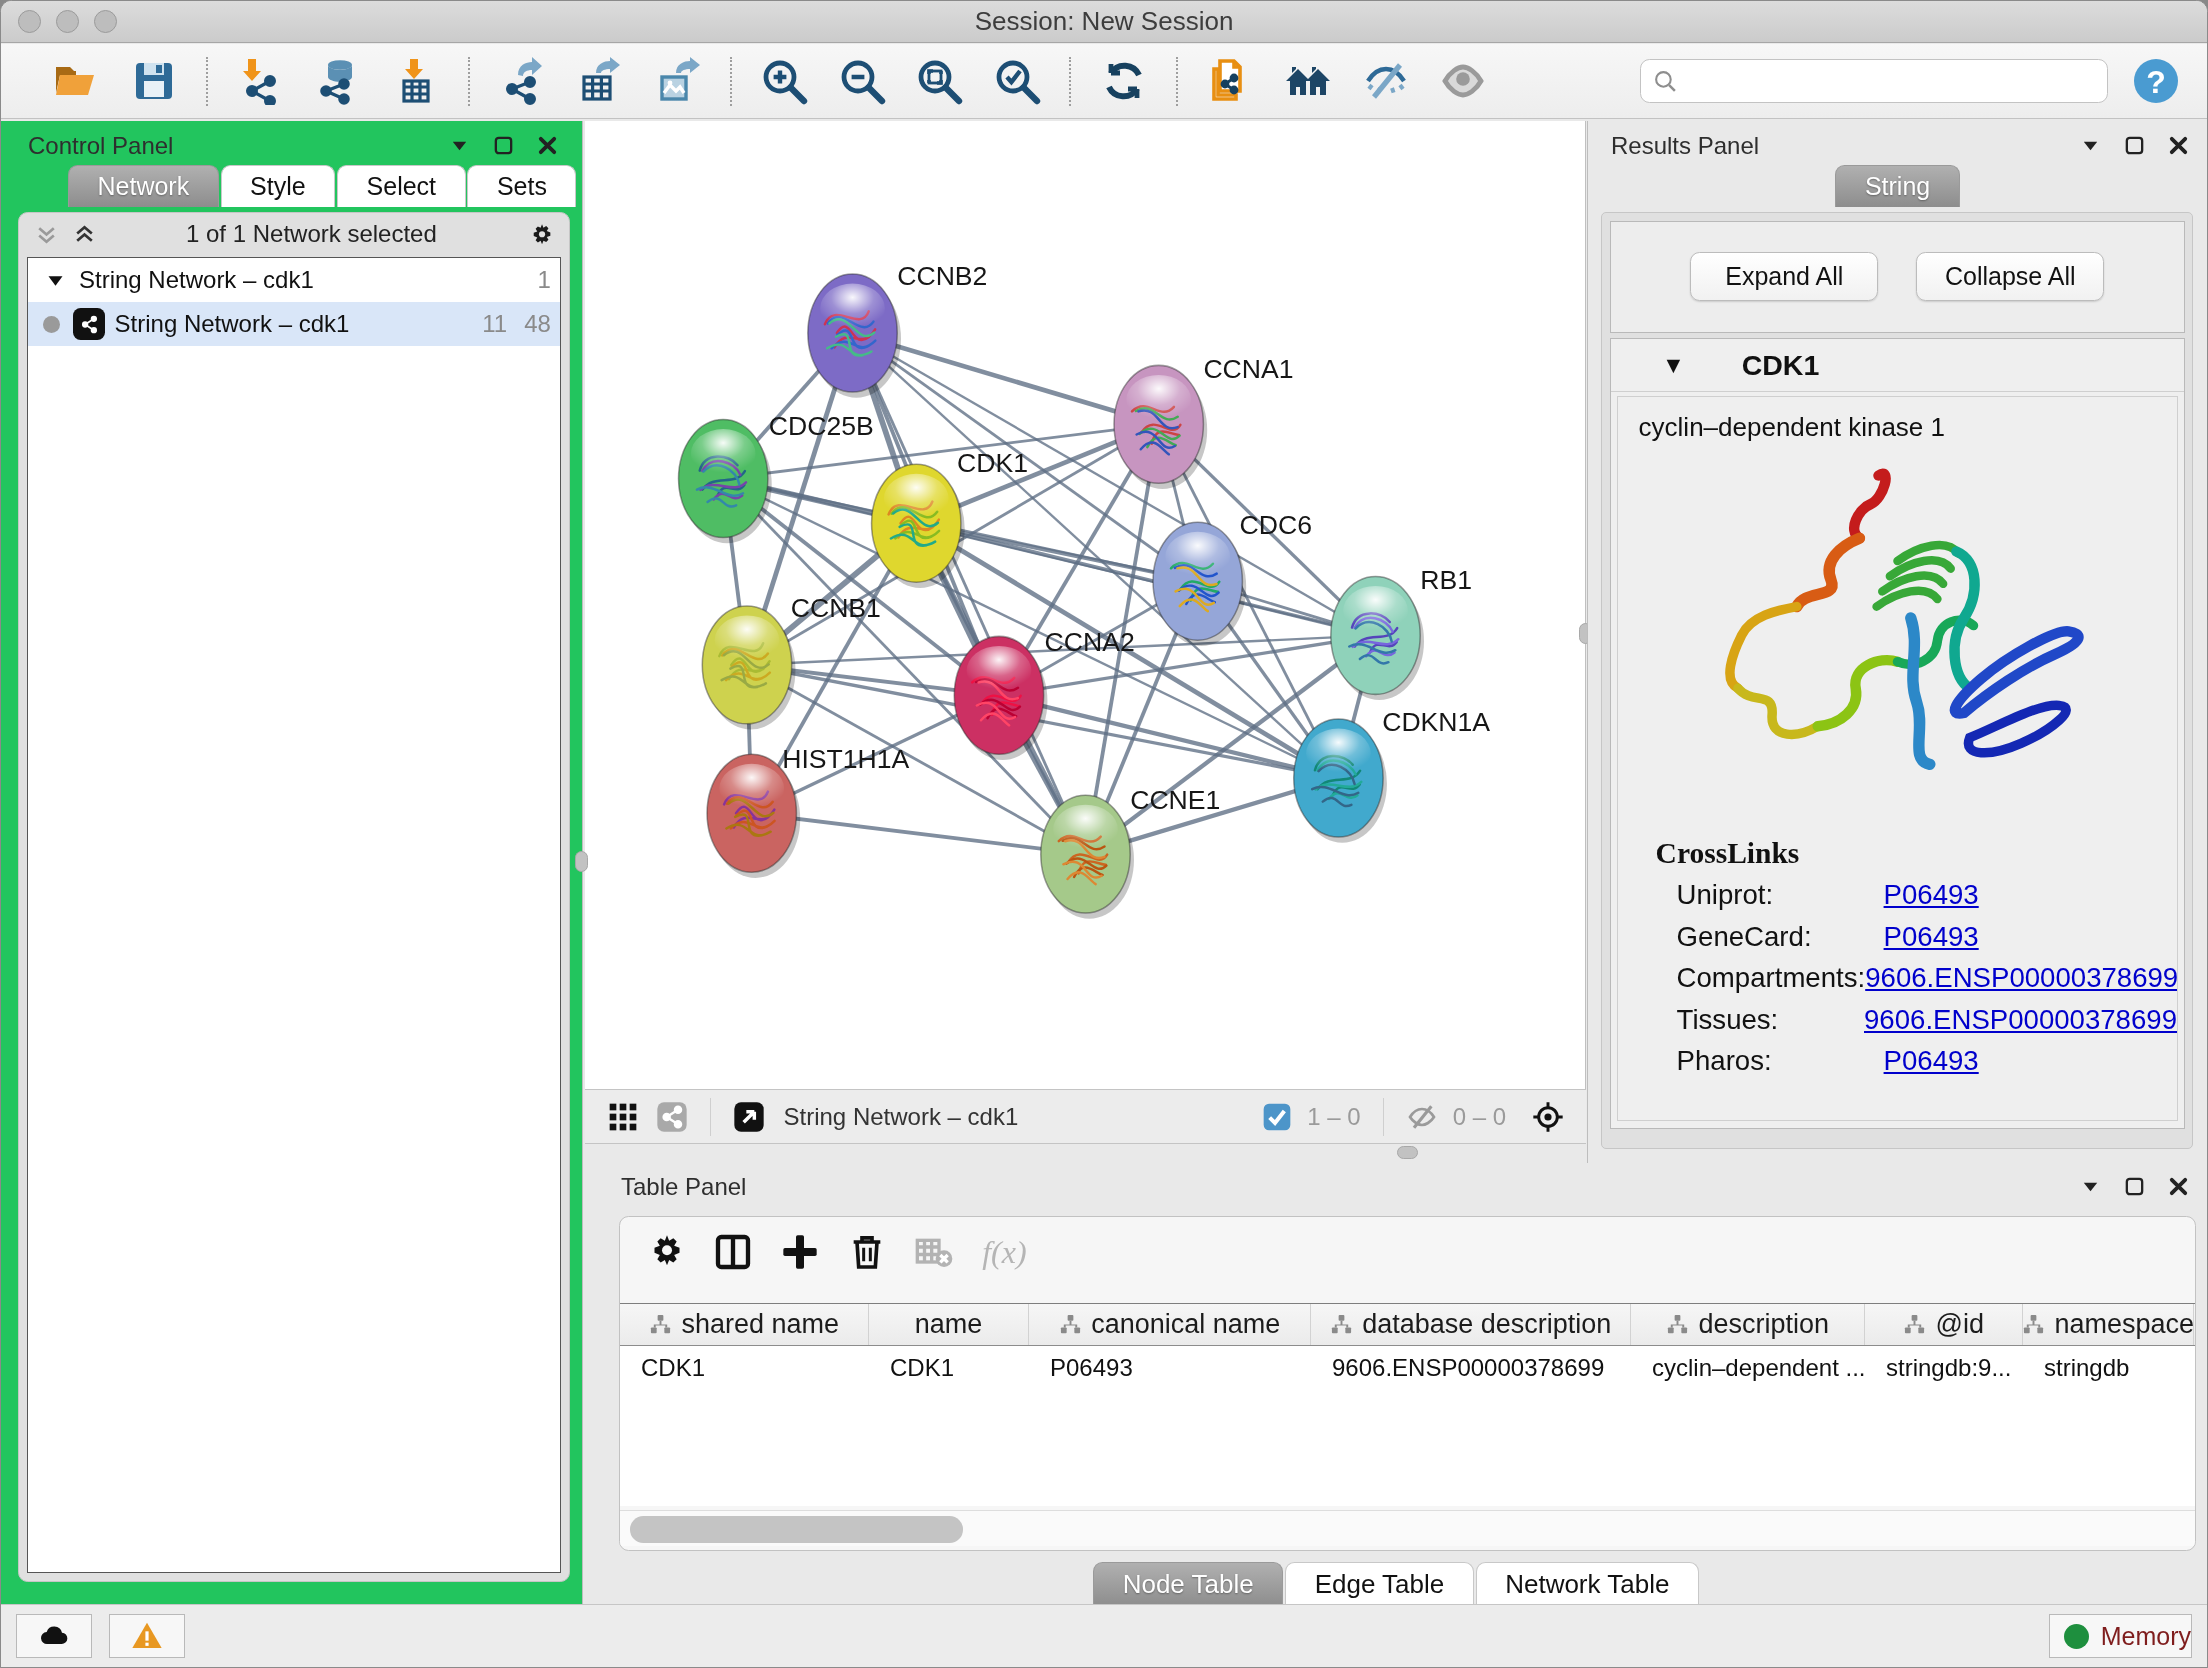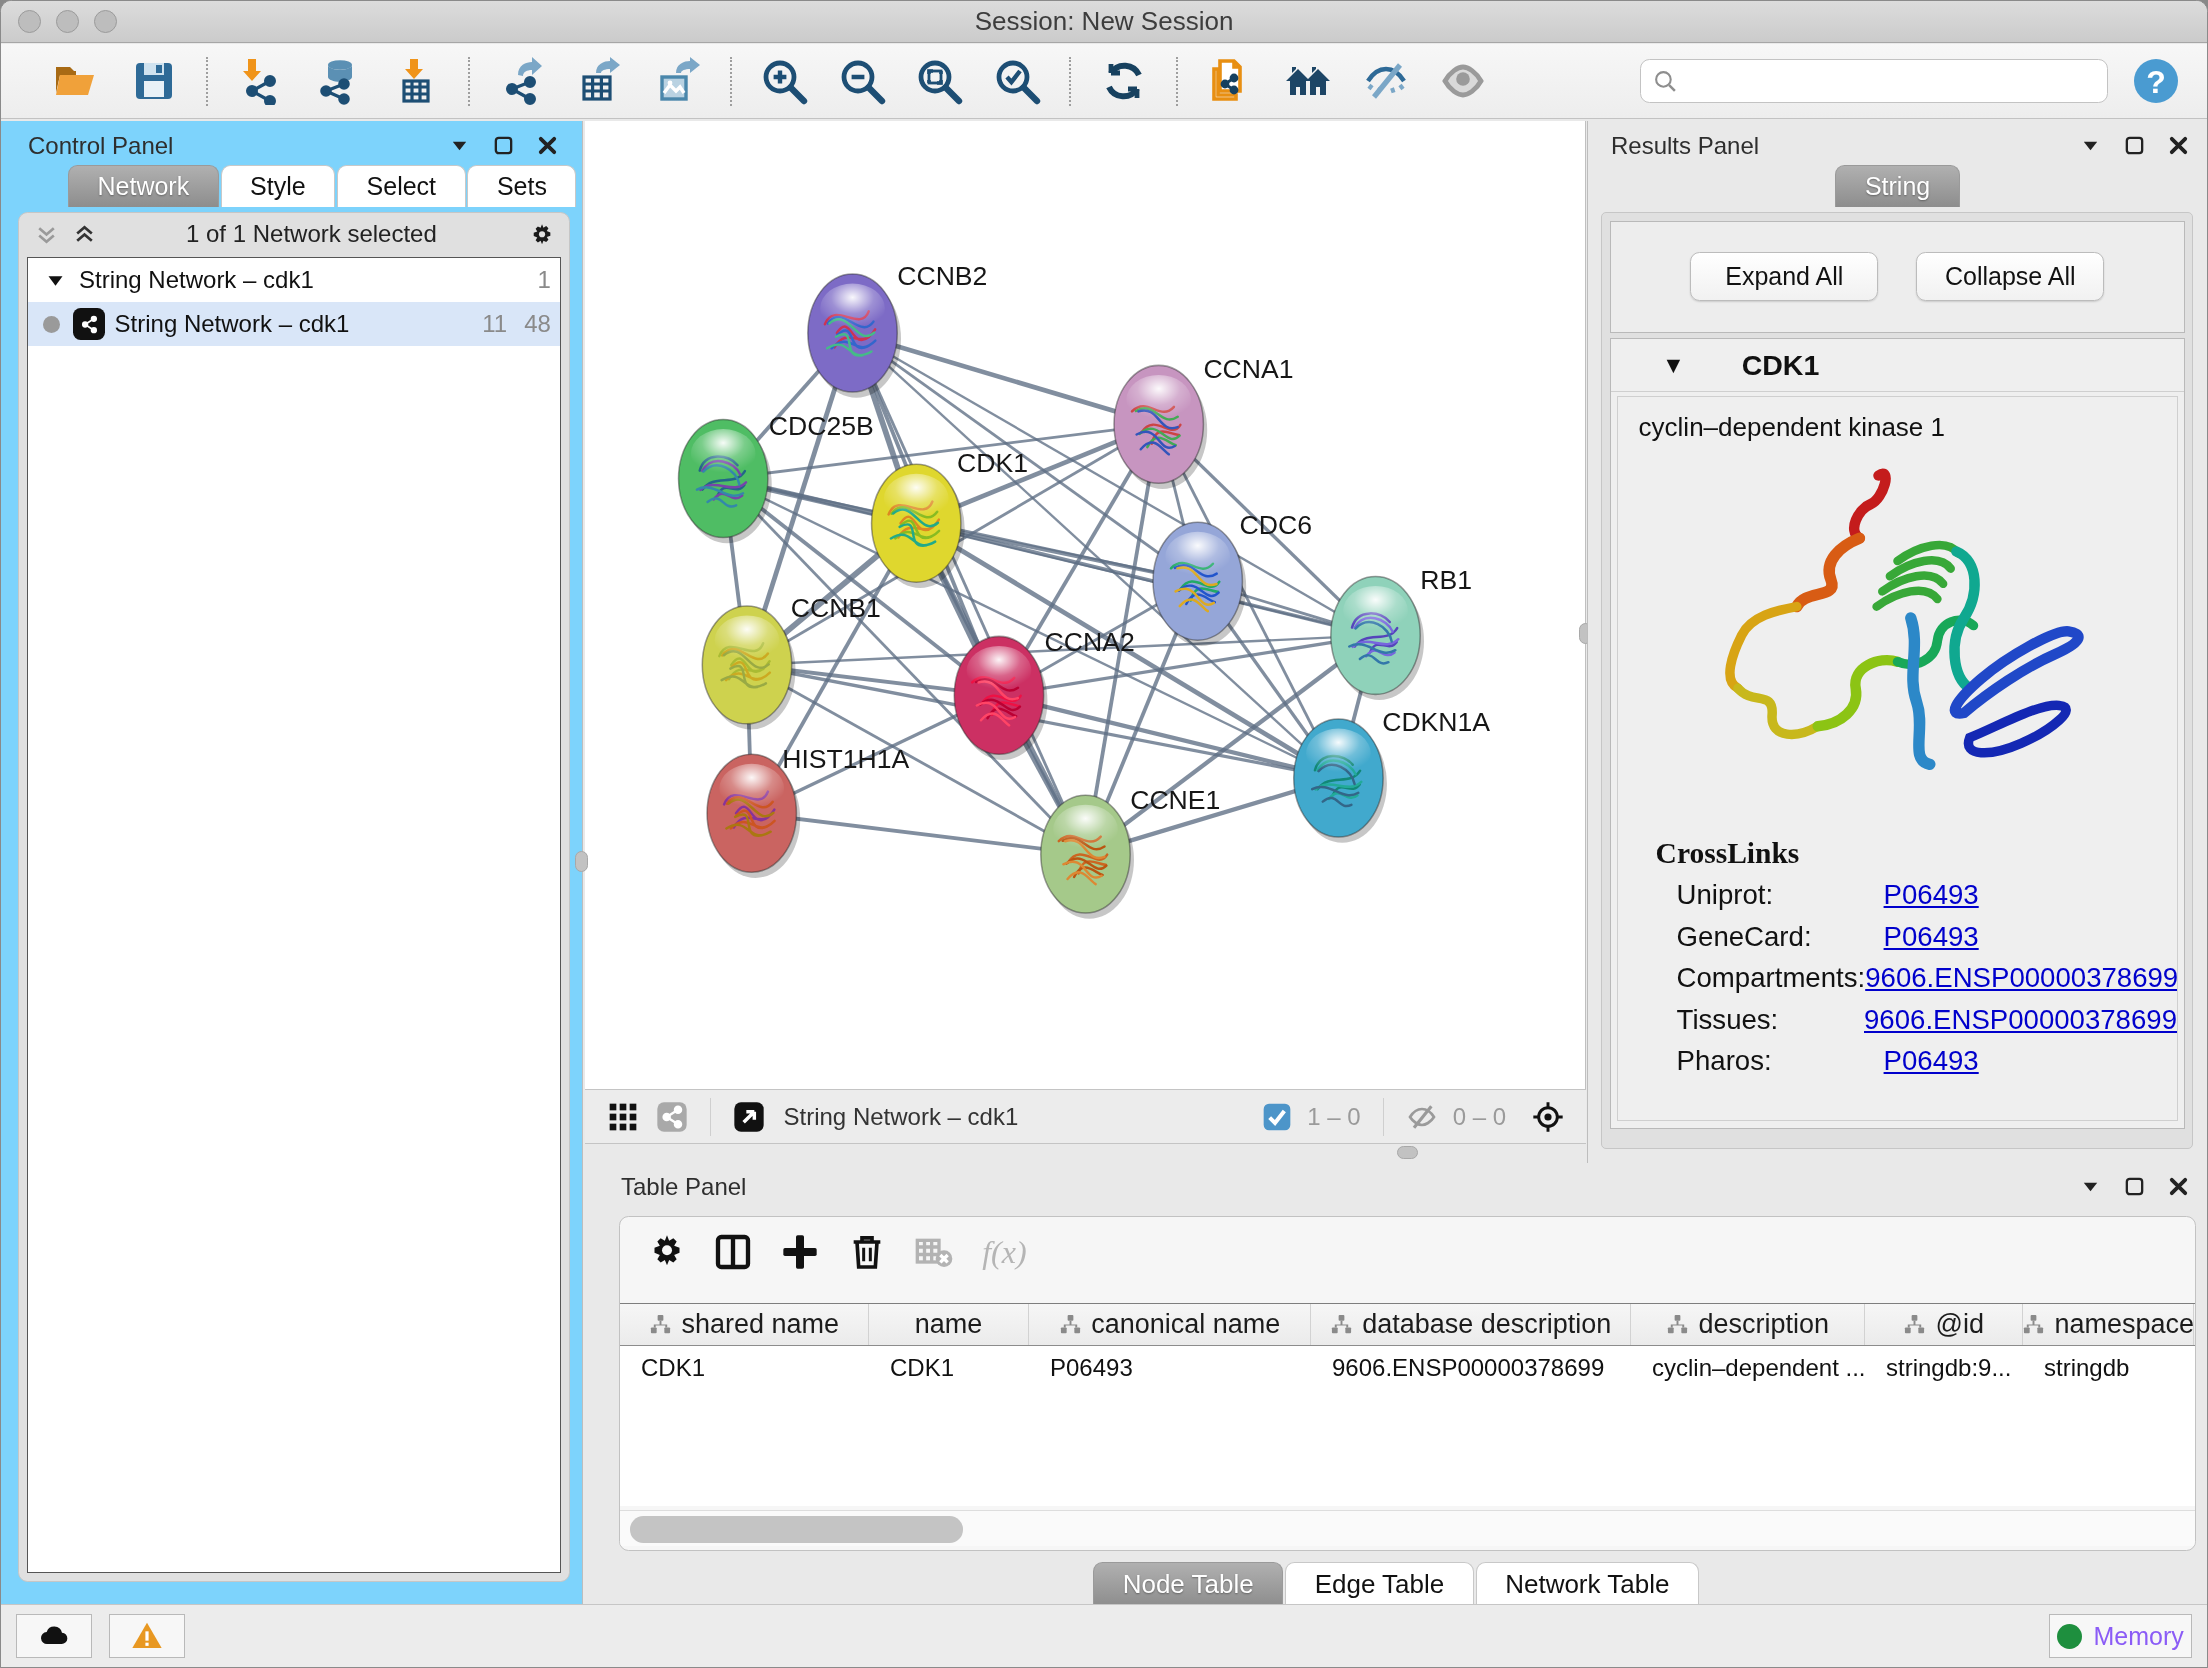--- a/index.html
+++ b/index.html
@@ -24,21 +24,21 @@
 
   
   .panel-header{display:flex;align-items:center;font-size:24px;color:#2e2e2e;}
   .ph-icons{margin-left:auto;display:flex;align-items:center;gap:21px;}
   .ph-icons svg{width:23px;height:23px;}
   .tabstrip{display:flex;}
   .tab{height:42px;padding:0 28.5px;display:flex;align-items:center;justify-content:center;font-size:25px;border:1px solid #c8c8c8;border-bottom:none;border-radius:9.5px 9.5px 0 0;background:#fff;color:#111;margin-right:1.9px;}
   .tab.active{background:linear-gradient(#b0b0b0,#8d8d8d);color:#fff;border-color:#9a9a9a;text-shadow:0 1px 1.9px rgba(0,0,0,.35);text-align:center;}
 
   
-  #control-panel{position:absolute;left:0;top:120px;width:582px;height:1486px;background:#7dd3fc;border-right:1.9px solid #bdbdbd;}
+  #control-panel{position:absolute;left:0;top:120px;width:582px;height:1486px;background:#22c55e;border-right:1.9px solid #bdbdbd;}
   #control-panel .panel-header{padding:7.6px 23px 0 27px;height:42px;}
   #cp-tabs{margin:1.9px 0 0 67px;}
   #cp-container{position:absolute;left:17px;top:91px;width:552px;height:1370px;background:#e0e0e0;border:1px solid #c6c6c6;border-radius:9.5px;}
   #cp-selbar{display:flex;align-items:center;height:42px;padding:0 15px;font-size:24px;color:#222;}
   #cp-selbar .status{flex:1;text-align:center;}
   #cp-tree{position:absolute;left:7.6px;top:44px;right:7.6px;bottom:7.6px;background:#fff;border:1.9px solid #555;overflow:hidden;}
   .tree-row{display:flex;align-items:center;height:44px;font-size:24px;color:#111;padding:0 9.5px;}
   .tree-row.selected{background:#d9e6f8;}
   .tree-count{color:#8a8a8a;margin-left:17px;}
   .share-badge{width:32px;height:32px;border-radius:7.6px;background:#111;display:flex;align-items:center;justify-content:center;margin:0 9.5px 0 13.3px;}
@@ -90,21 +90,21 @@
   .td{display:flex;align-items:center;font-size:24px;color:#111;padding-left:21px;overflow:hidden;white-space:nowrap;flex:0 0 auto;}
   #tp-hscroll{position:absolute;left:0;bottom:3.8px;right:0;height:36px;background:#fafafa;border-top:1px solid #ddd;}
   #tp-thumb{position:absolute;left:9.5px;top:4.8px;width:333px;height:27px;background:#c4c4c4;border-radius:13.3px;}
   #tp-tabs{position:absolute;left:0;right:0;top:399px;display:flex;justify-content:center;}
   #tp-tabs .tab{height:44px;font-size:26px;}
 
   
   #bottom-bar{position:absolute;left:0;bottom:0;width:100%;height:63px;background:#ececec;border-top:1.9px solid #c6c6c6;display:flex;align-items:center;padding:0 15px;}
   .corner-btn{width:76px;height:44px;background:#f7f7f7;border:1.9px solid #b9b9b9;display:flex;align-items:center;justify-content:center;margin-right:17px;}
   .corner-btn svg{width:32px;height:32px;}
-  #memory-btn{margin-left:auto;width:143px;height:44px;background:#f7f7f7;border:1.9px solid #b9b9b9;display:flex;align-items:center;justify-content:center;gap:11.4px;font-size:25px;color:#8b5cf6;}
+  #memory-btn{margin-left:auto;width:143px;height:44px;background:#f7f7f7;border:1.9px solid #b9b9b9;display:flex;align-items:center;justify-content:flex-end;gap:11.4px;font-size:25px;color:#7f1d1d;}
   #memory-dot{width:25px;height:25px;border-radius:50%;background:#1e8f3e;}
 </style>
 </head>
 <body>
 
 <div id="window">
 
   <div id="titlebar">
     <div class="traffic"></div>
     <div class="traffic"></div>

